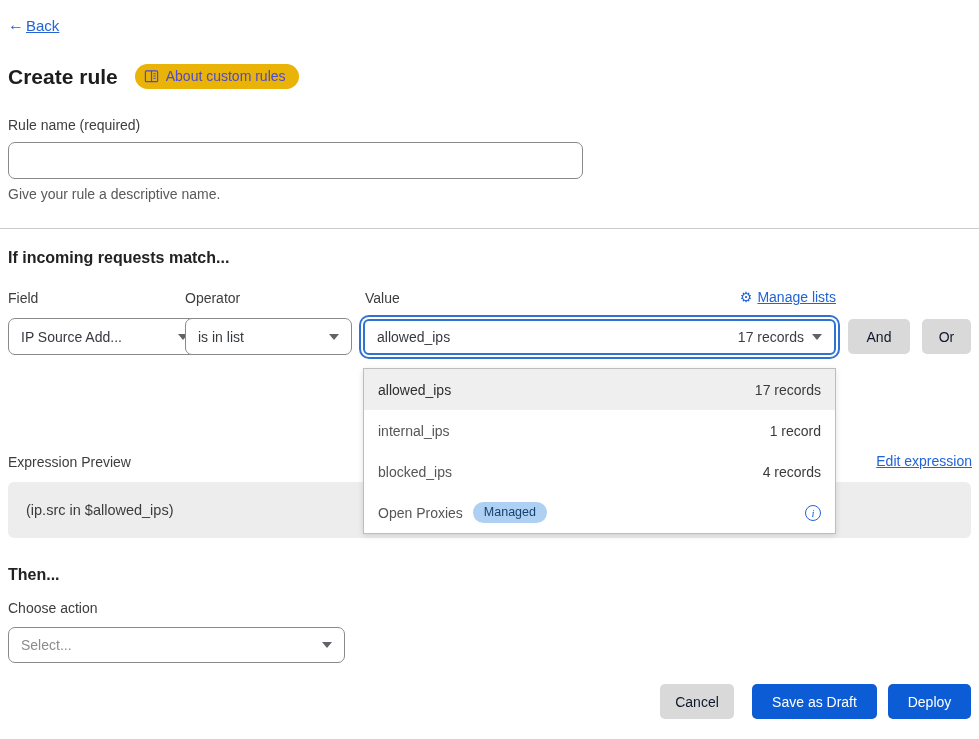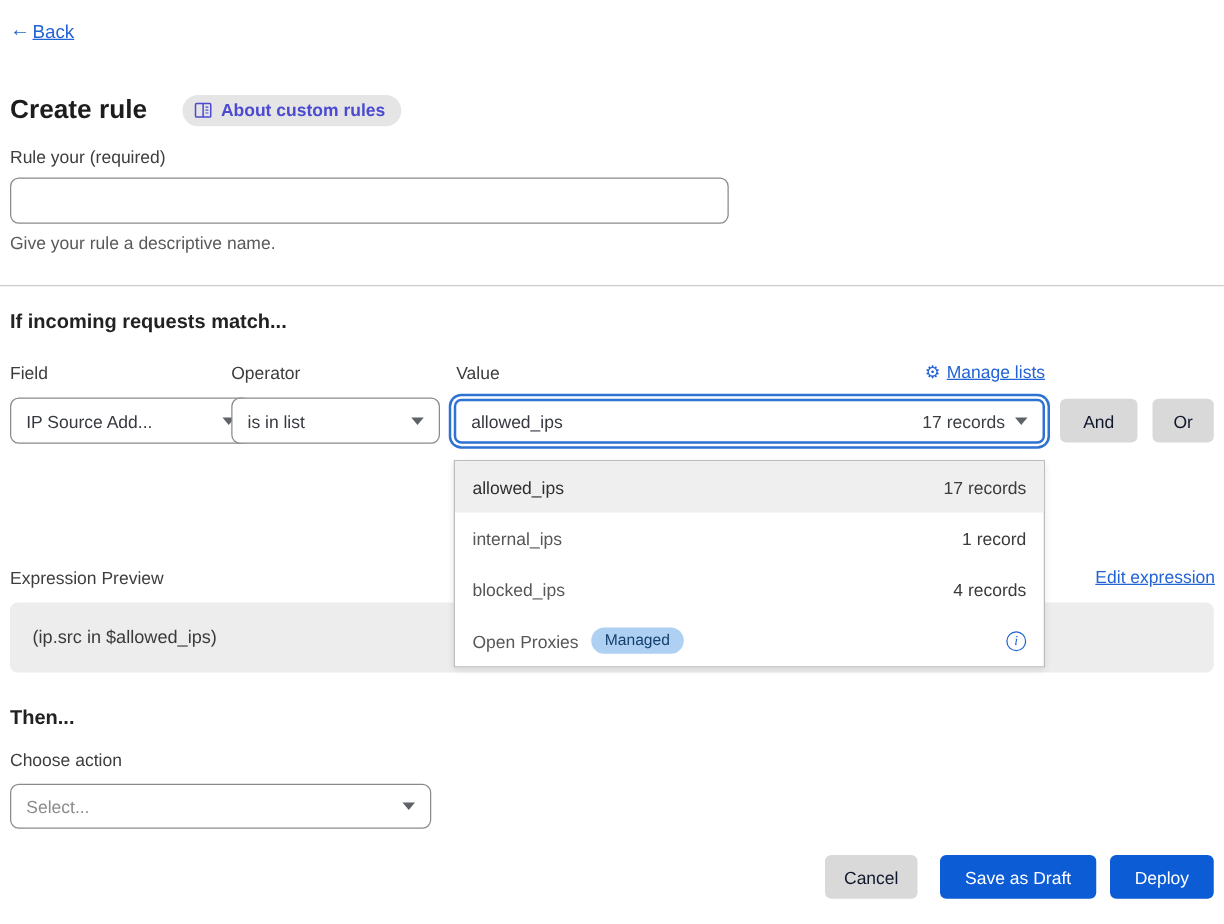--- a/index.html
+++ b/index.html
@@ -16,27 +16,27 @@
   
   .back-link {
     left: 8px; top: 16px;
     font-size: 15px; color: #2263d6;
     display: flex; align-items: center; gap: 2px;
     cursor: pointer; text-decoration: none;
   }
   .back-link .arrow { text-decoration: none; font-size: 16px; }
   .back-link .txt { text-decoration: underline; }
 
-  .title-row { left: 8px; top: 64px; display: flex; gap: 28px; margin-top: 12px; }
+  .title-row { left: 8px; top: 64px; display: flex; align-items: center; gap: 17px; }
   .page-title { font-size: 21px; font-weight: 700; color: #1d1d1f; }
   .about-badge {
     display: inline-flex; align-items: center; gap: 7px;
-    background: #e5e5e5; color: #4b4ad0;
+    background: #eab308; color: #4b4ad0;
     font-size: 14px; padding: 4px 13px 5px 9px;
-    border-radius: 13px; cursor: pointer; font-weight: bold;
+    border-radius: 13px; cursor: pointer;
   }
   .about-badge svg { display: block; }
 
   
   .field-label { font-size: 14px; color: #3d3d3d; }
   .rule-name-label { left: 8px; top: 117px; }
   .rule-name-input {
     left: 8px; top: 142px; width: 575px; height: 37px;
     border: 1px solid #8a8a8a; border-radius: 7px;
     background: #fff; font-size: 14px; padding: 0 12px;
@@ -169,21 +169,21 @@
       <rect x="1.5" y="2" width="13" height="11.5" rx="1" fill="none" stroke="#4b4ad0" stroke-width="1.3"></rect>
       <line x1="8" y1="2" x2="8" y2="13.5" stroke="#4b4ad0" stroke-width="1.3"></line>
       <line x1="10" y1="5" x2="12.5" y2="5" stroke="#4b4ad0" stroke-width="1"></line>
       <line x1="10" y1="7.5" x2="12.5" y2="7.5" stroke="#4b4ad0" stroke-width="1"></line>
       <line x1="10" y1="10" x2="12.5" y2="10" stroke="#4b4ad0" stroke-width="1"></line>
     </svg>
     <span>About custom rules</span>
   </span>
 </div>
 
-<label class="abs field-label rule-name-label">Rule your (required)</label>
+<label class="abs field-label rule-name-label">Rule name (required)</label>
 <input class="abs rule-name-input" type="text" value="" style="">
 <div class="abs rule-name-helper">Give your rule a descriptive name.</div>
 
 <div class="abs divider"></div>
 
 <h2 class="abs section-heading match-heading">If incoming requests match...</h2>
 
 <label class="abs field-label lbl-field">Field</label>
 <label class="abs field-label lbl-operator">Operator</label>
 <label class="abs field-label lbl-value">Value</label>

